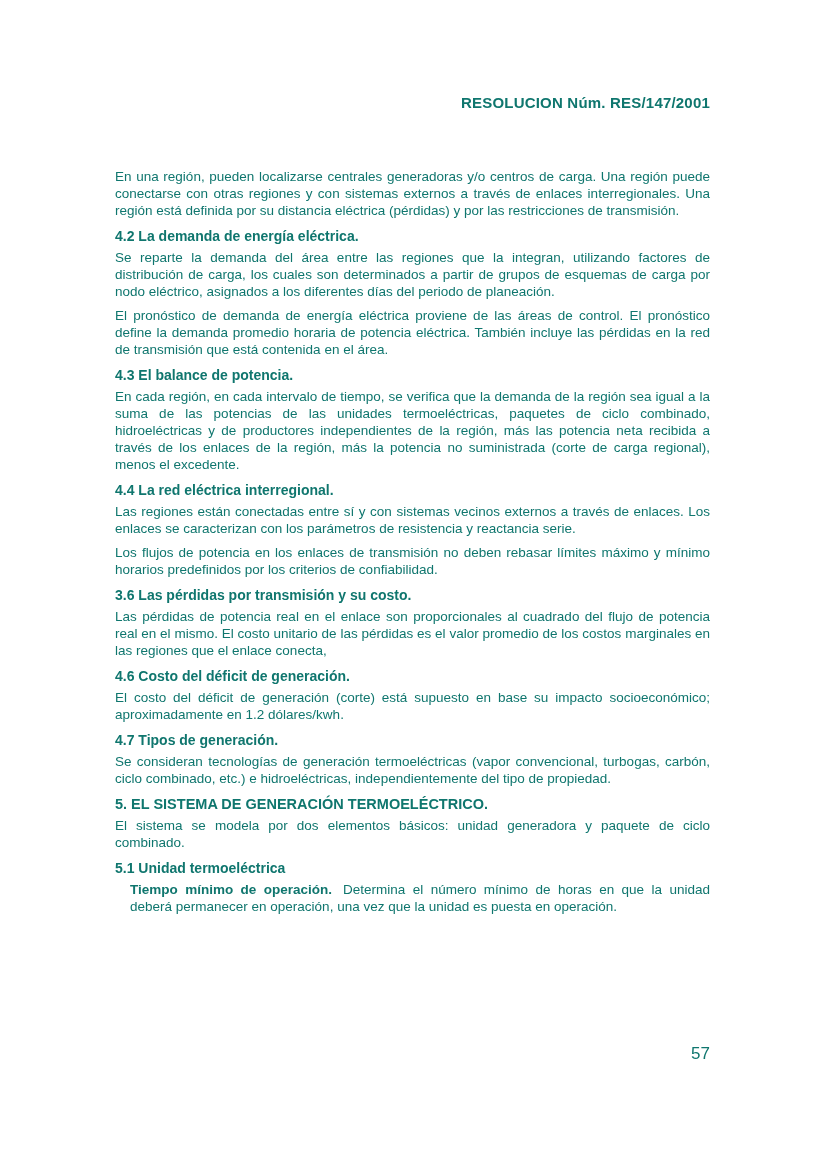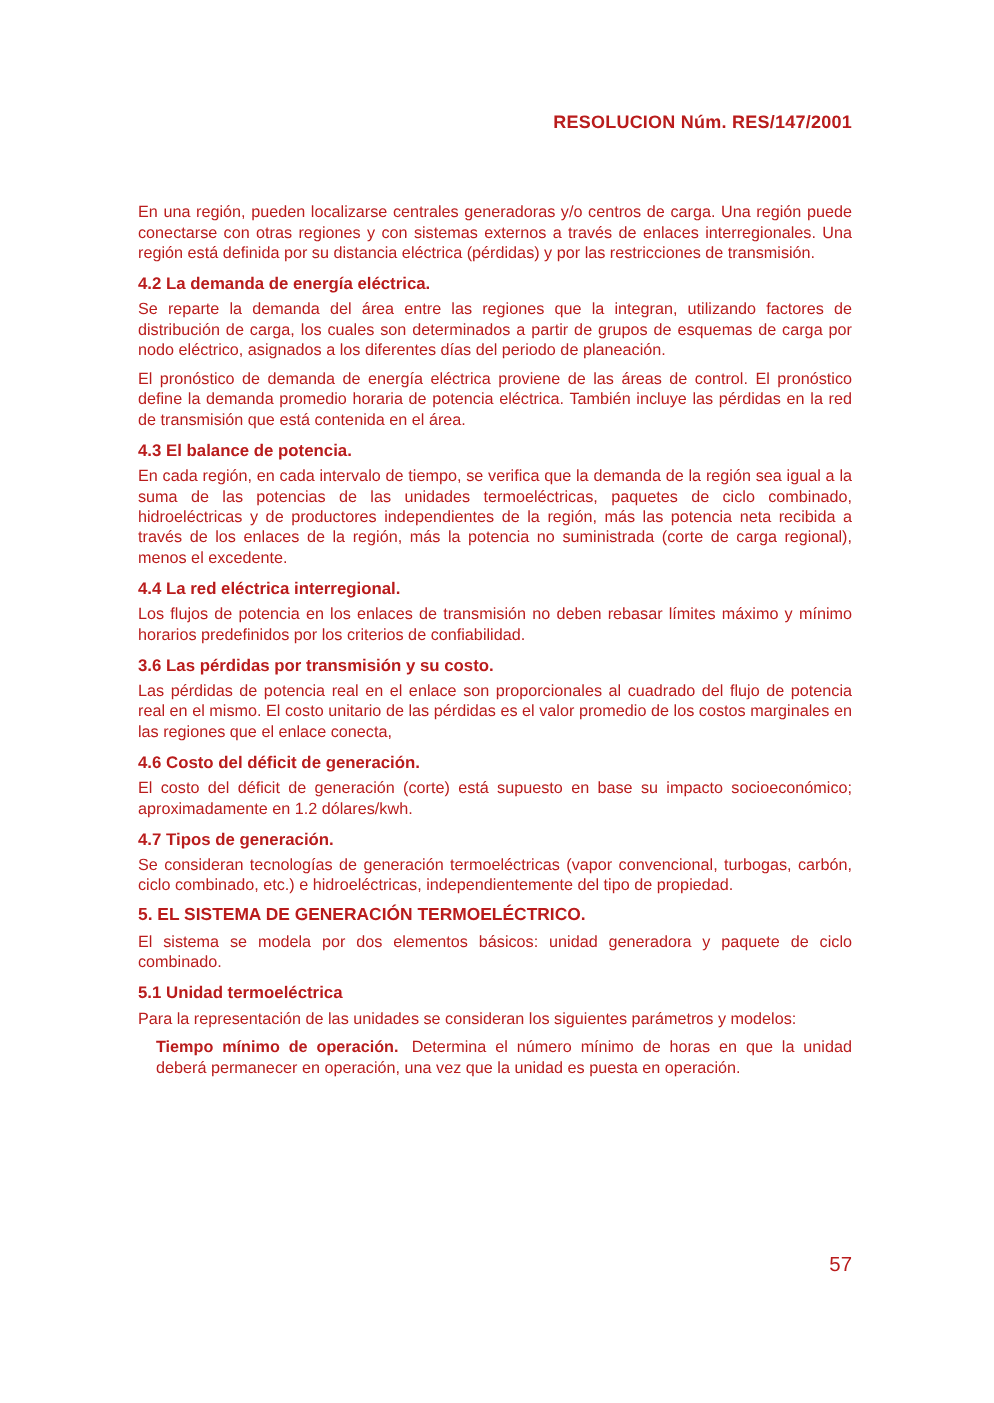--- a/index.html
+++ b/index.html
@@ -5,21 +5,21 @@
   html, body {
     margin: 0;
     padding: 0;
     background: #ffffff;
   }
   .page {
     position: relative;
     width: 828px;
     height: 1169px;
     background: #ffffff;
-    color: #b91c1c;
+    color: #0f766e;
     font-family: "Liberation Sans", sans-serif;
     overflow: hidden;
   }
   .doc-header {
     position: absolute;
     top: 94px;
     left: 115px;
     width: 595px;
     text-align: right;
     font-size: 15px;
@@ -84,20 +84,21 @@
     <p class="para">Se reparte la demanda del área entre las regiones que la integran, utilizando factores de distribución de carga, los cuales son determinados a partir de grupos de esquemas de carga por nodo eléctrico, asignados a los diferentes días del periodo de planeación.</p>
 
     <p class="para">El pronóstico de demanda de energía eléctrica proviene de las áreas de control. El pronóstico define la demanda promedio horaria de potencia eléctrica. También incluye las pérdidas en la red de transmisión que está contenida en el área.</p>
 
     <h3 class="heading">4.3 El balance de potencia.</h3>
 
     <p class="para">En cada región, en cada intervalo de tiempo, se verifica que la demanda de la región sea igual a la suma de las potencias de las unidades termoeléctricas, paquetes de ciclo combinado, hidroeléctricas y de productores independientes de la región, más las potencia neta recibida a través de los enlaces de la región, más la potencia no suministrada (corte de carga regional), menos el excedente.</p>
 
     <h3 class="heading">4.4 La red eléctrica interregional.</h3>
 
+    <p class="para">Las regiones están conectadas entre sí y con sistemas vecinos externos a través de enlaces. Los enlaces se caracterizan con los parámetros de resistencia y reactancia serie.</p>
 
     <p class="para">Los flujos de potencia en los enlaces de transmisión no deben rebasar límites máximo y mínimo horarios predefinidos por los criterios de confiabilidad.</p>
 
     <h3 class="heading">3.6 Las pérdidas por transmisión y su costo.</h3>
 
     <p class="para">Las pérdidas de potencia real en el enlace son proporcionales al cuadrado del flujo de potencia real en el mismo. El costo unitario de las pérdidas es el valor promedio de los costos marginales en las regiones que el enlace conecta,</p>
 
     <h3 class="heading">4.6 Costo del déficit de generación.</h3>
 
     <p class="para">El costo del déficit de generación (corte) está supuesto en base su impacto socioeconómico; aproximadamente en 1.2 dólares/kwh.</p>
@@ -105,21 +106,20 @@
     <h3 class="heading">4.7 Tipos de generación.</h3>
 
     <p class="para">Se consideran tecnologías de generación termoeléctricas (vapor convencional, turbogas, carbón, ciclo combinado, etc.) e hidroeléctricas, independientemente del tipo de propiedad.</p>
 
     <h3 class="heading major">5. EL SISTEMA DE GENERACIÓN TERMOELÉCTRICO.</h3>
 
     <p class="para">El sistema se modela por dos elementos básicos: unidad generadora y paquete de ciclo combinado.</p>
 
     <h3 class="heading">5.1 Unidad termoeléctrica</h3>
 
-    <p class="para">Para la representación de las unidades se consideran los siguientes parámetros y modelos:</p>
 
     <p class="def-para">
       <span class="def-term">Tiempo mínimo de operación.</span><span>Determina el número mínimo de horas en que la unidad deberá permanecer en operación, una vez que la unidad es puesta en operación.</span>
     </p>
 
   </div>
 
   <div class="page-number">
     <span>57</span>
   </div>

